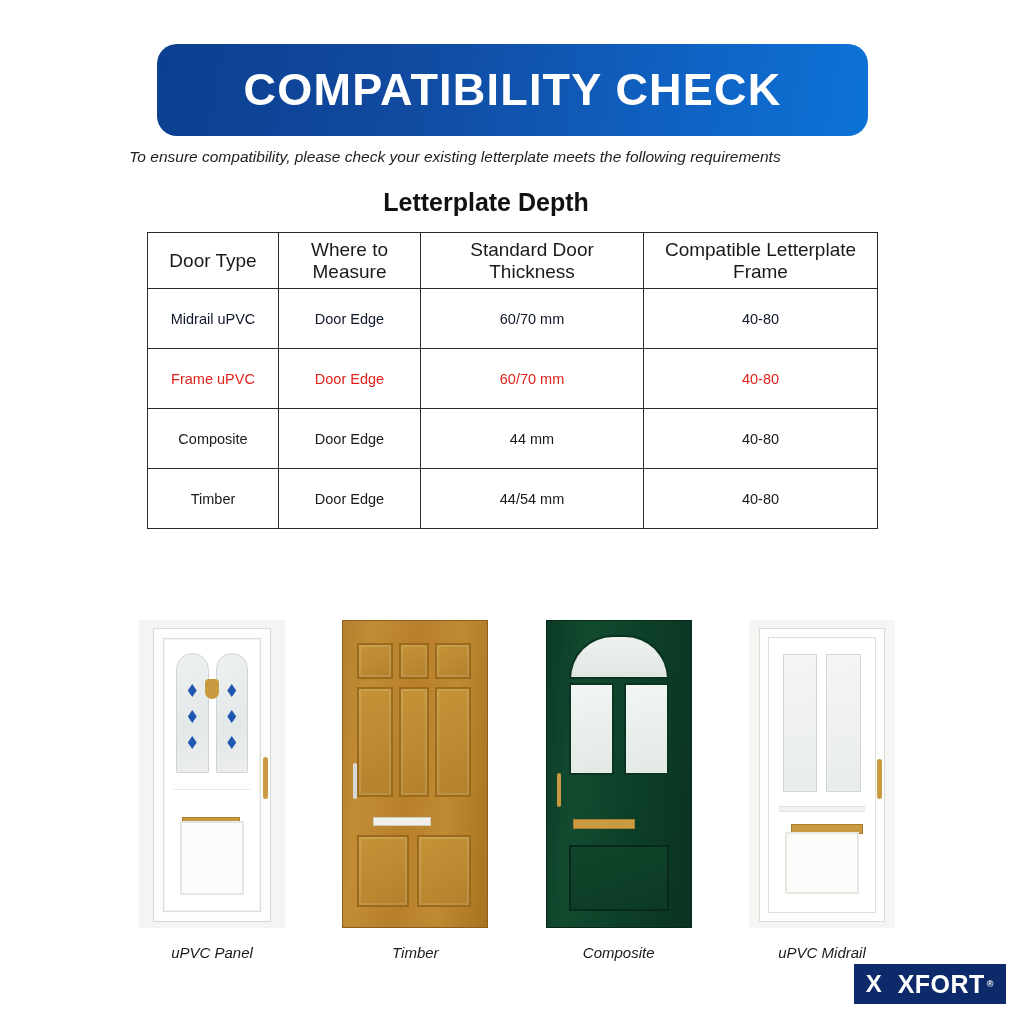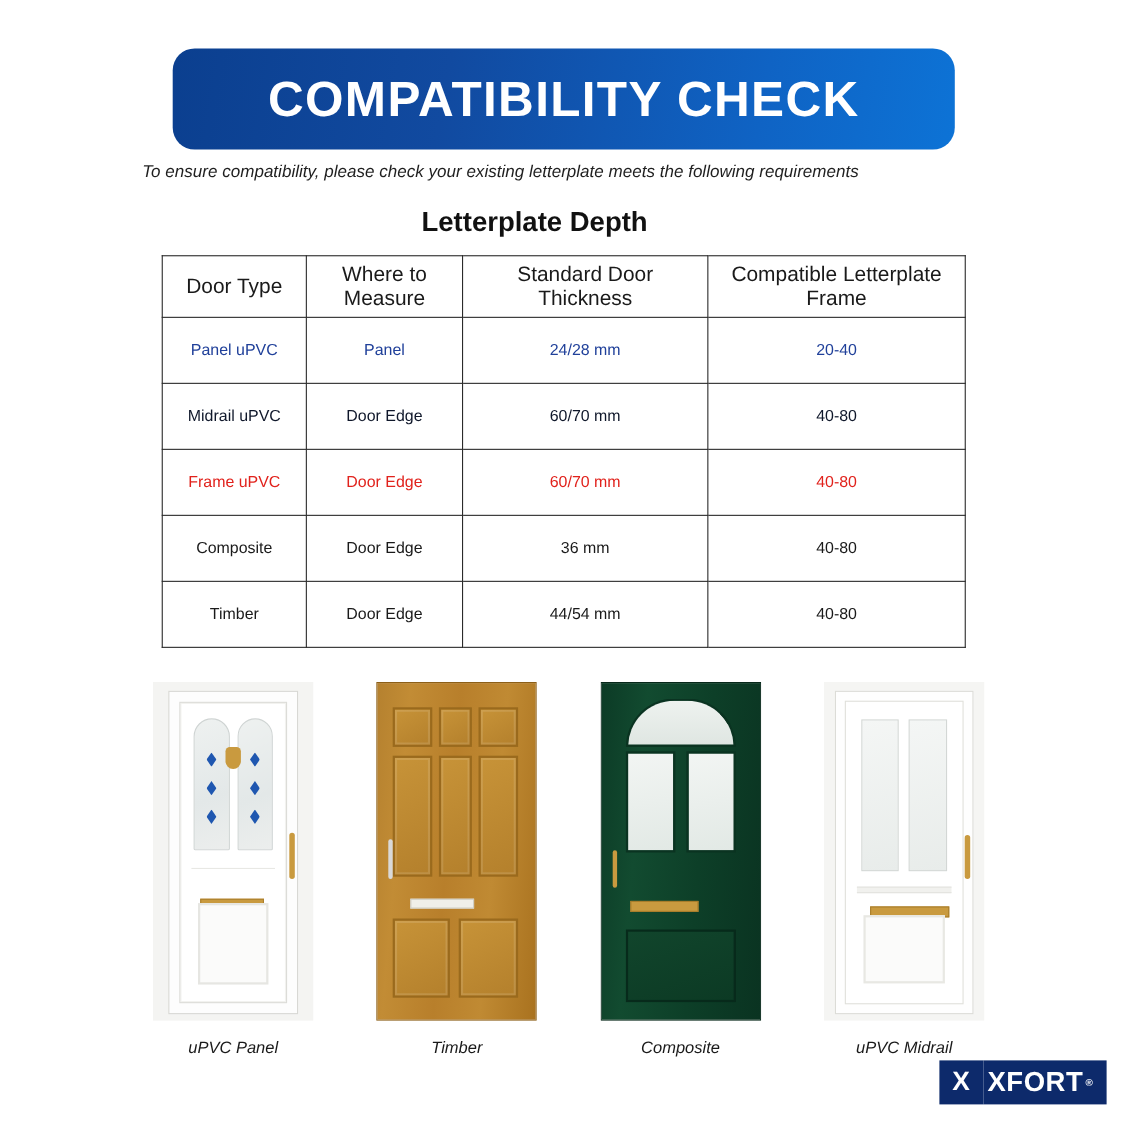--- a/index.html
+++ b/index.html
@@ -243,42 +243,36 @@
     </colgroup>
     <thead>
       <tr>
         <td>Door Type</td>
         <td>Where to Measure</td>
         <td>Standard Door Thickness</td>
         <td class="small">Compatible Letterplate Frame</td>
       </tr>
     </thead>
     <tbody>
-      <tr class="row-blue">
-        <td>Panel uPVC</td>
-        <td>Panel</td>
-        <td>24/28 mm</td>
-        <td>20-40</td>
-      </tr>
       <tr class="row-green">
         <td>Midrail uPVC</td>
         <td>Door Edge</td>
         <td>60/70 mm</td>
         <td>40-80</td>
       </tr>
       <tr class="row-red">
         <td>Frame uPVC</td>
         <td>Door Edge</td>
         <td>60/70 mm</td>
         <td>40-80</td>
       </tr>
       <tr class="row-black">
         <td>Composite</td>
         <td>Door Edge</td>
-        <td>36 mm</td>
+        <td>44 mm</td>
         <td>40-80</td>
       </tr>
       <tr class="row-black">
         <td>Timber</td>
         <td>Door Edge</td>
         <td>44/54 mm</td>
         <td>40-80</td>
       </tr>
     </tbody>
   </table>

